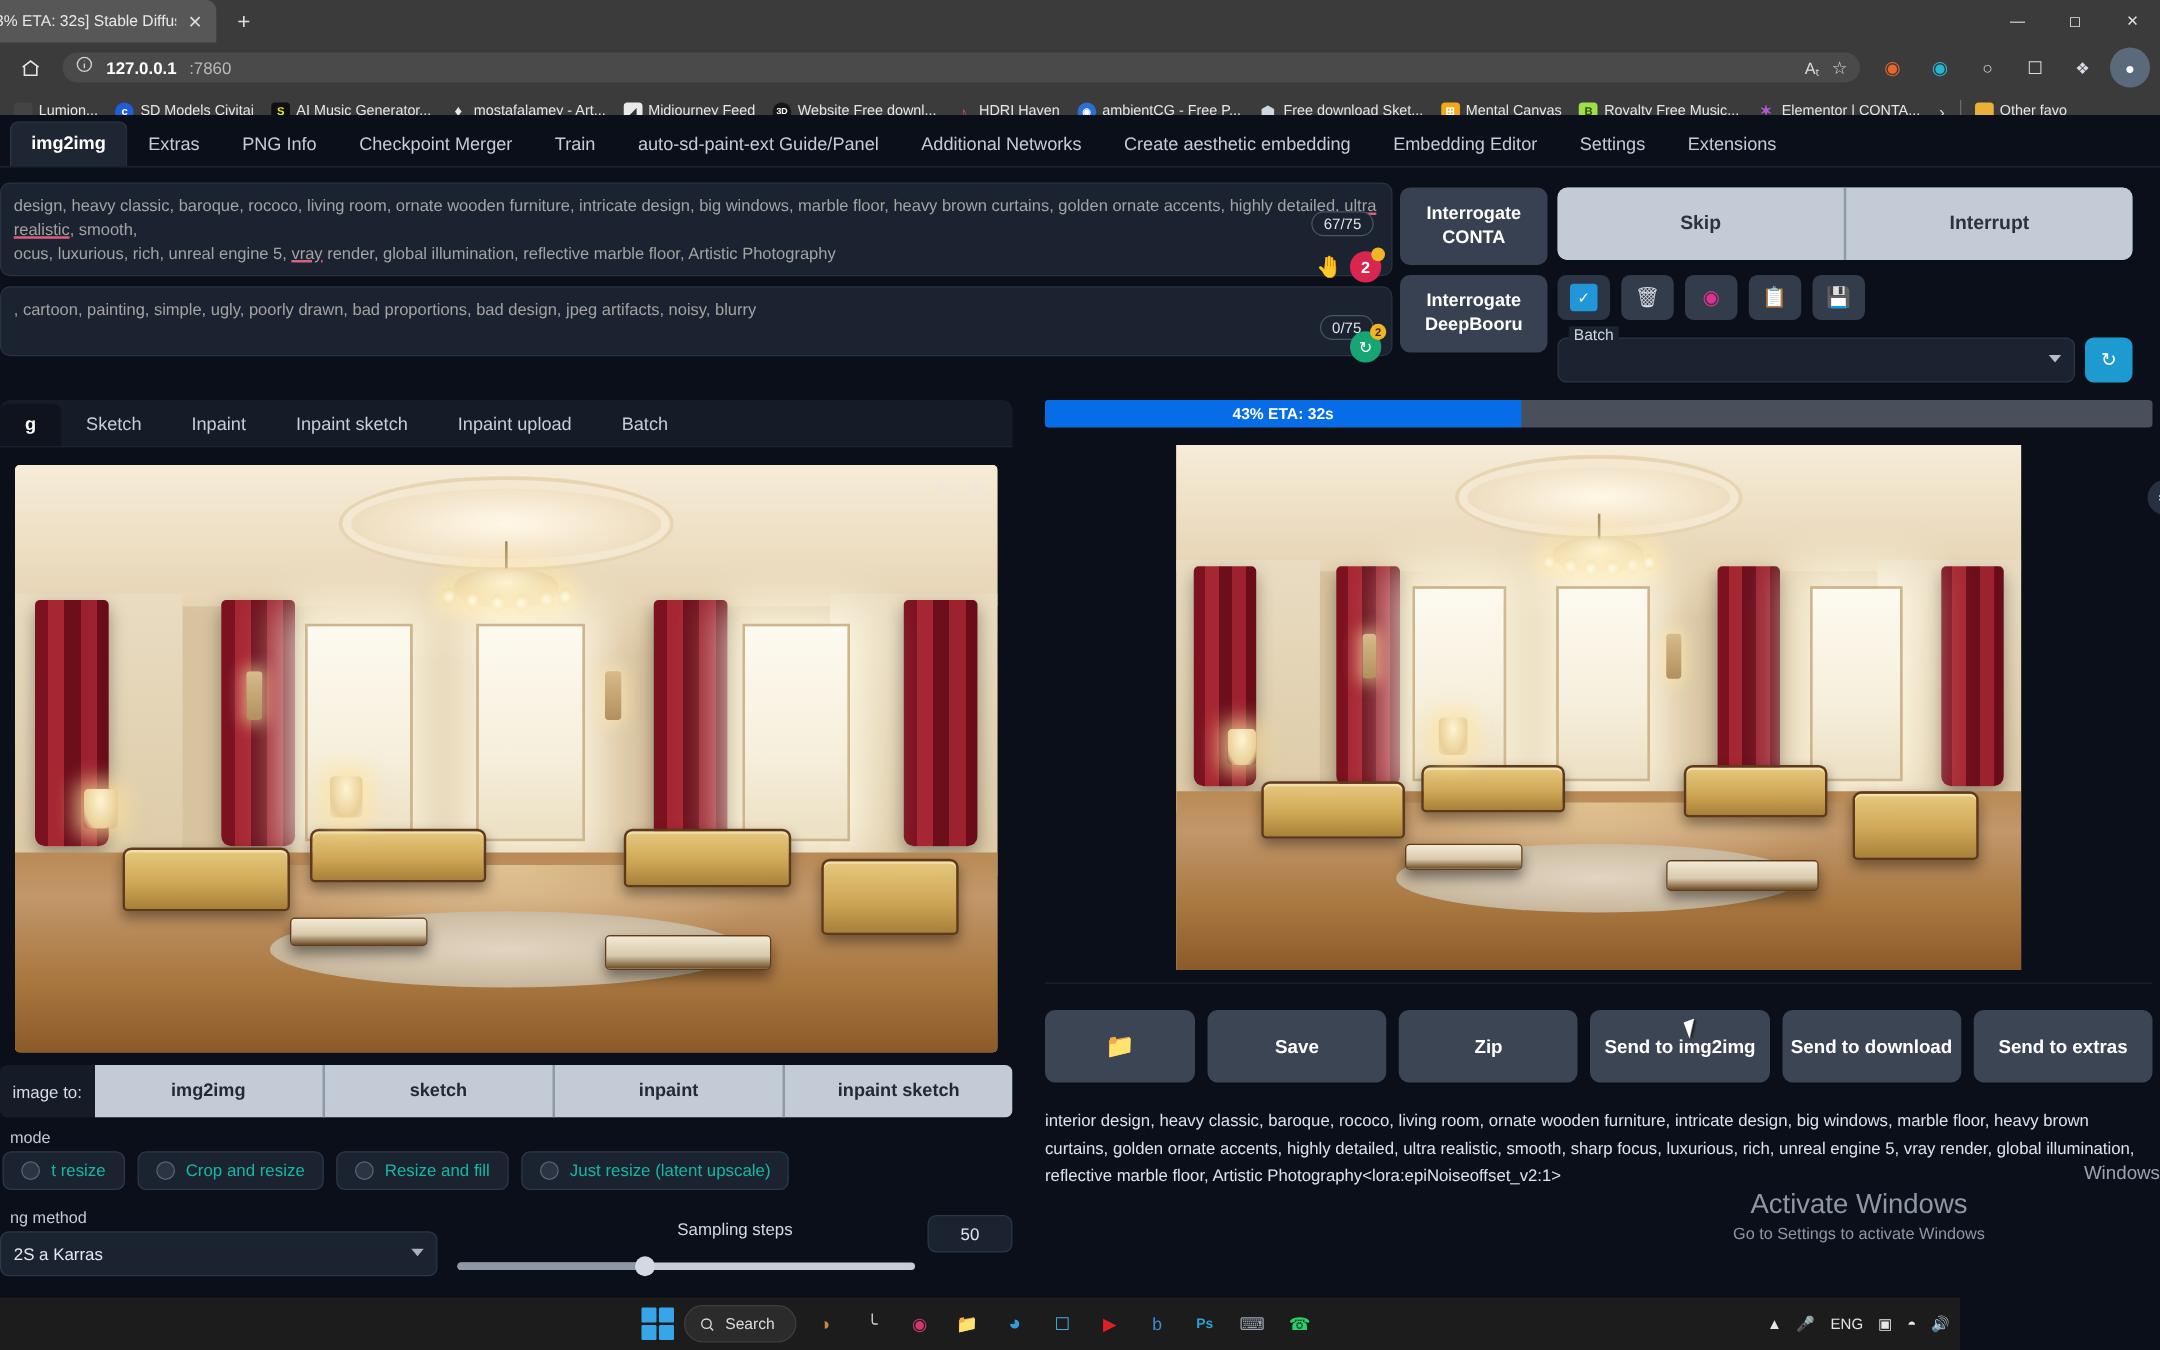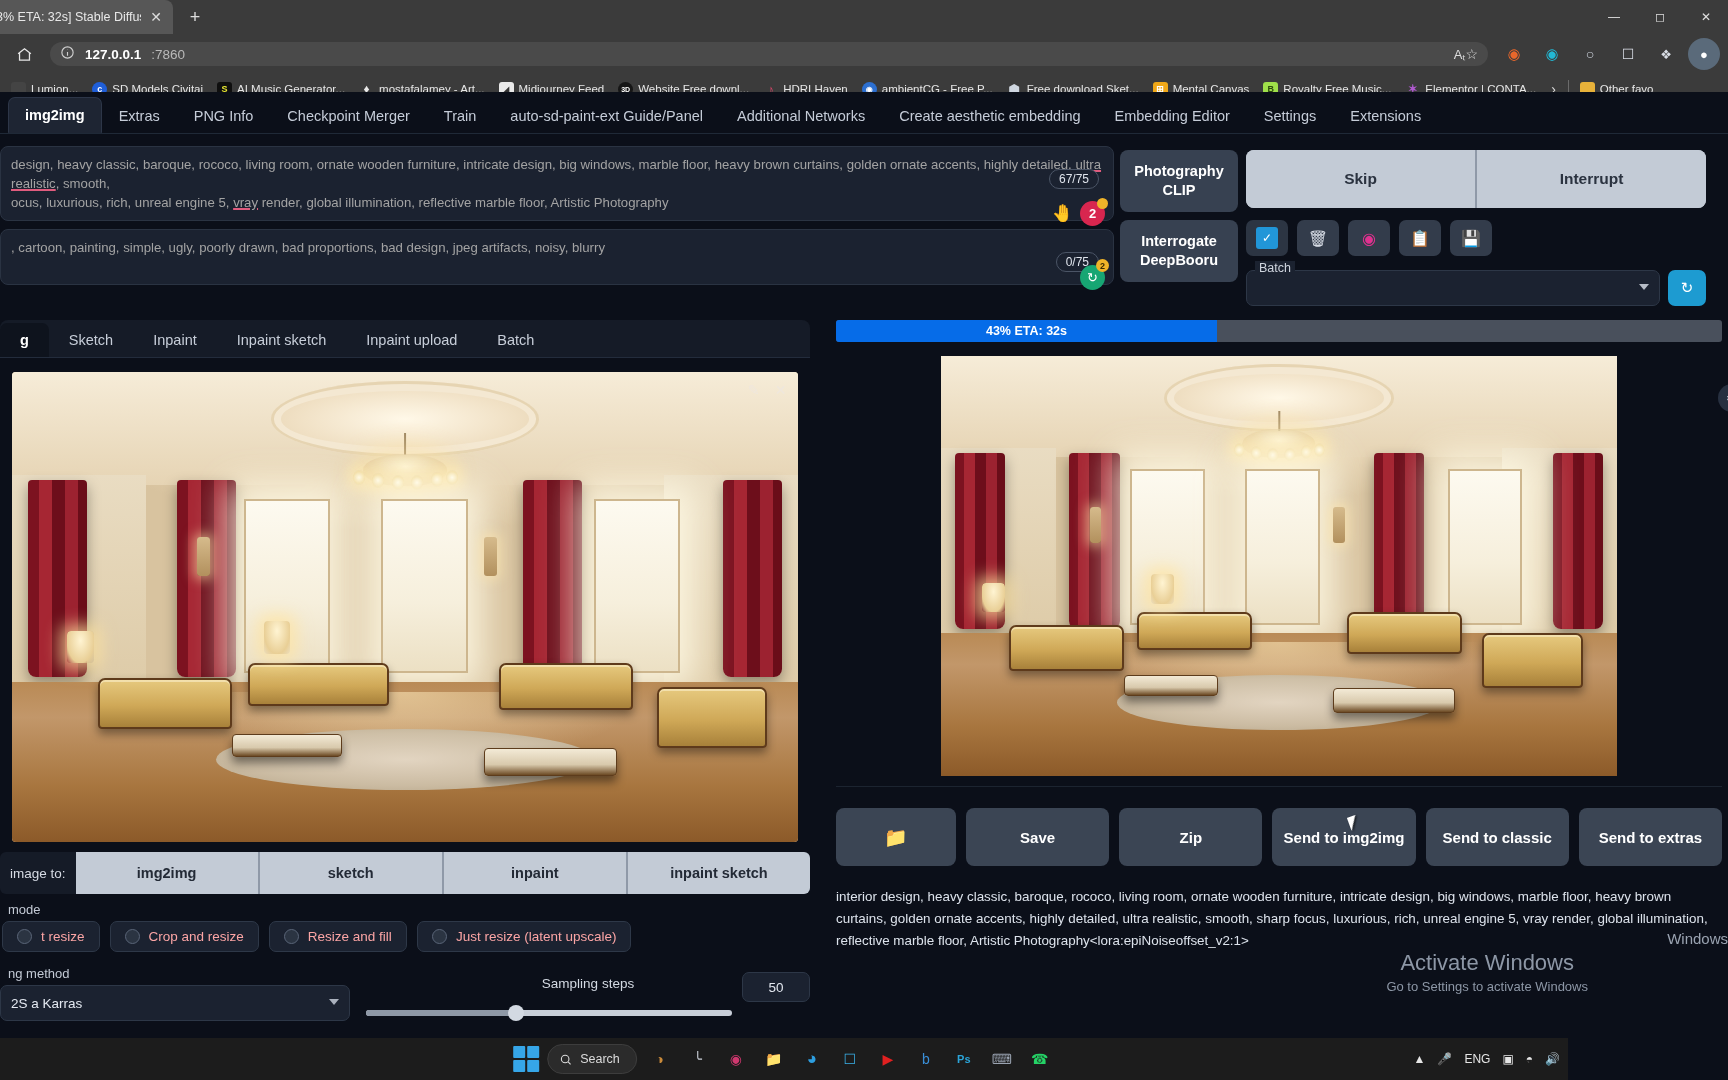--- a/index.html
+++ b/index.html
@@ -51,21 +51,21 @@
     display: flex; align-items: center; justify-content: center;
     color: #e6e6e6; cursor: pointer; flex: 0 0 auto;
   }
   #urlbar {
     flex: 1 1 auto; height: 14px; background: #4a4a4a;
     border-radius: 16px; display: flex; align-items: center;
     padding: 12px 10px; gap: 10px; margin-left: 4px; margin-right: 4px;
   }
   #urlbar .url-text { font-size: 13.5px; color: #fff; font-weight: bold; }
   #urlbar .url-port { font-size: 13.5px; color: #b9b9b9; font-weight: normal; }
-  #url-right { margin-left: auto; display: flex; align-items: center; }
+  #url-right { margin-left: auto; display: flex; align-items: center; gap: 10px; }
 
   #bookmarks-row {
     height: 30px; display: flex; align-items: center;
     padding: 0 4px; gap: 0; overflow: hidden; font-size: 11.5px;
   }
   .bm {
     display: flex; align-items: center; gap: 5px;
     padding: 3px 7px; border-radius: 4px;
     color: #e6e6e6; white-space: nowrap; cursor: pointer; flex: 0 0 auto;
   }
@@ -332,21 +332,21 @@
     color: #232a36; font-size: 14.5px; font-weight: bold; cursor: pointer;
     border-right: 2px solid #8f99a8;
   }
   .send-btn:last-child { border-right: none; }
 
   .fieldset-label { font-size: 13px; color: #c3cad5; padding: 8px 0 4px 8px; }
   #resize-row { display: flex; gap: 10px; padding-left: 2px; }
   .radio-pill {
     display: flex; align-items: center; gap: 9px;
     background: #1b2230; border: 1px solid #2e3848; border-radius: 7px;
-    padding: 7px 14px; font-size: 13.5px; color: #fca5a5; cursor: pointer;
+    padding: 7px 14px; font-size: 13.5px; color: #14b8a6; cursor: pointer;
     white-space: nowrap;
   }
   .radio-dot {
     width: 15px; height: 15px; border-radius: 50%;
     border: 1px solid #5a6578; background: #2b3442; flex: 0 0 auto;
   }
   .radio-pill.sel .radio-dot { background: #2b3442; }
 
   #method-row { display: flex; align-items: flex-end; gap: 16px; margin-top: 6px; }
   #method-col { width: 350px; }
@@ -619,21 +619,21 @@
       <div class="prompt-box">
         <div class="prompt-text">, cartoon, painting, simple, ugly, poorly drawn, bad proportions, bad design, jpeg artifacts, noisy, blurry</div>
         <div class="tokcount">0/75</div>
         <div class="badge-row">
           <span class="badge-green">↻</span>
         </div>
       </div>
     </div>
 
     <div id="interrogate-col">
-      <button class="interrogate-btn">Photography CLIP</button>
+      <button class="interrogate-btn">Interrogate CONTA</button>
       <button class="interrogate-btn">Interrogate DeepBooru</button>
     </div>
 
     <div id="gen-col">
       <div id="interrupt-skip">
         <button class="ctrl-btn">Skip</button>
         <button class="ctrl-btn">Interrupt</button>
       </div>
 
       <div id="small-icon-row">
@@ -812,21 +812,21 @@
         <div id="result-gear">⚙</div>
       </div>
 
       <div id="result-under"></div>
 
       <div id="action-row">
         <button class="action-btn folder">📁</button>
         <button class="action-btn">Save</button>
         <button class="action-btn">Zip</button>
         <button class="action-btn">Send to img2img</button>
-        <button class="action-btn">Send to classic</button>
+        <button class="action-btn">Send to download</button>
         <button class="action-btn">Send to extras</button>
       </div>
 
       <div id="result-prompt">interior design, heavy classic, baroque, rococo, living room, ornate wooden furniture, intricate design, big windows, marble floor, heavy brown curtains, golden ornate accents, highly detailed, ultra realistic, smooth, sharp focus, luxurious, rich, unreal engine 5, vray render, global illumination, reflective marble floor, Artistic Photography&lt;lora:epiNoiseoffset_v2:1&gt;</div>
     </div>
   </div>
 
   <div id="watermark">
     <div id="wm1">Activate Windows</div>
     <div id="wm2">Go to Settings to activate Windows</div>

